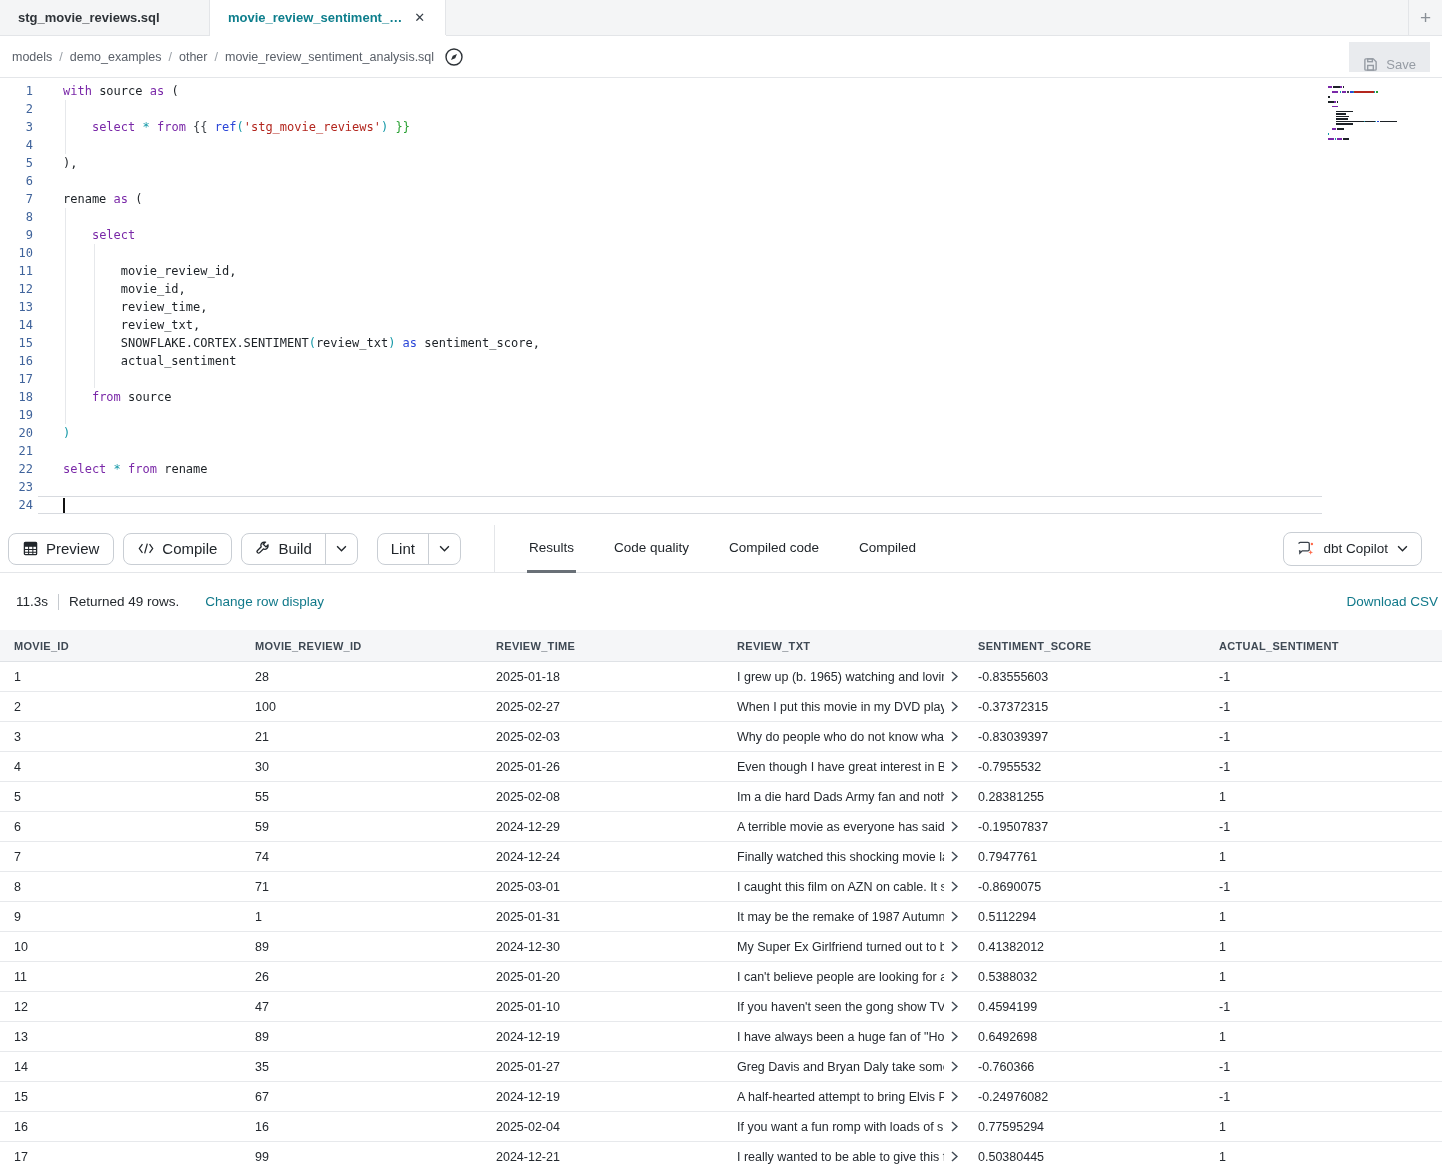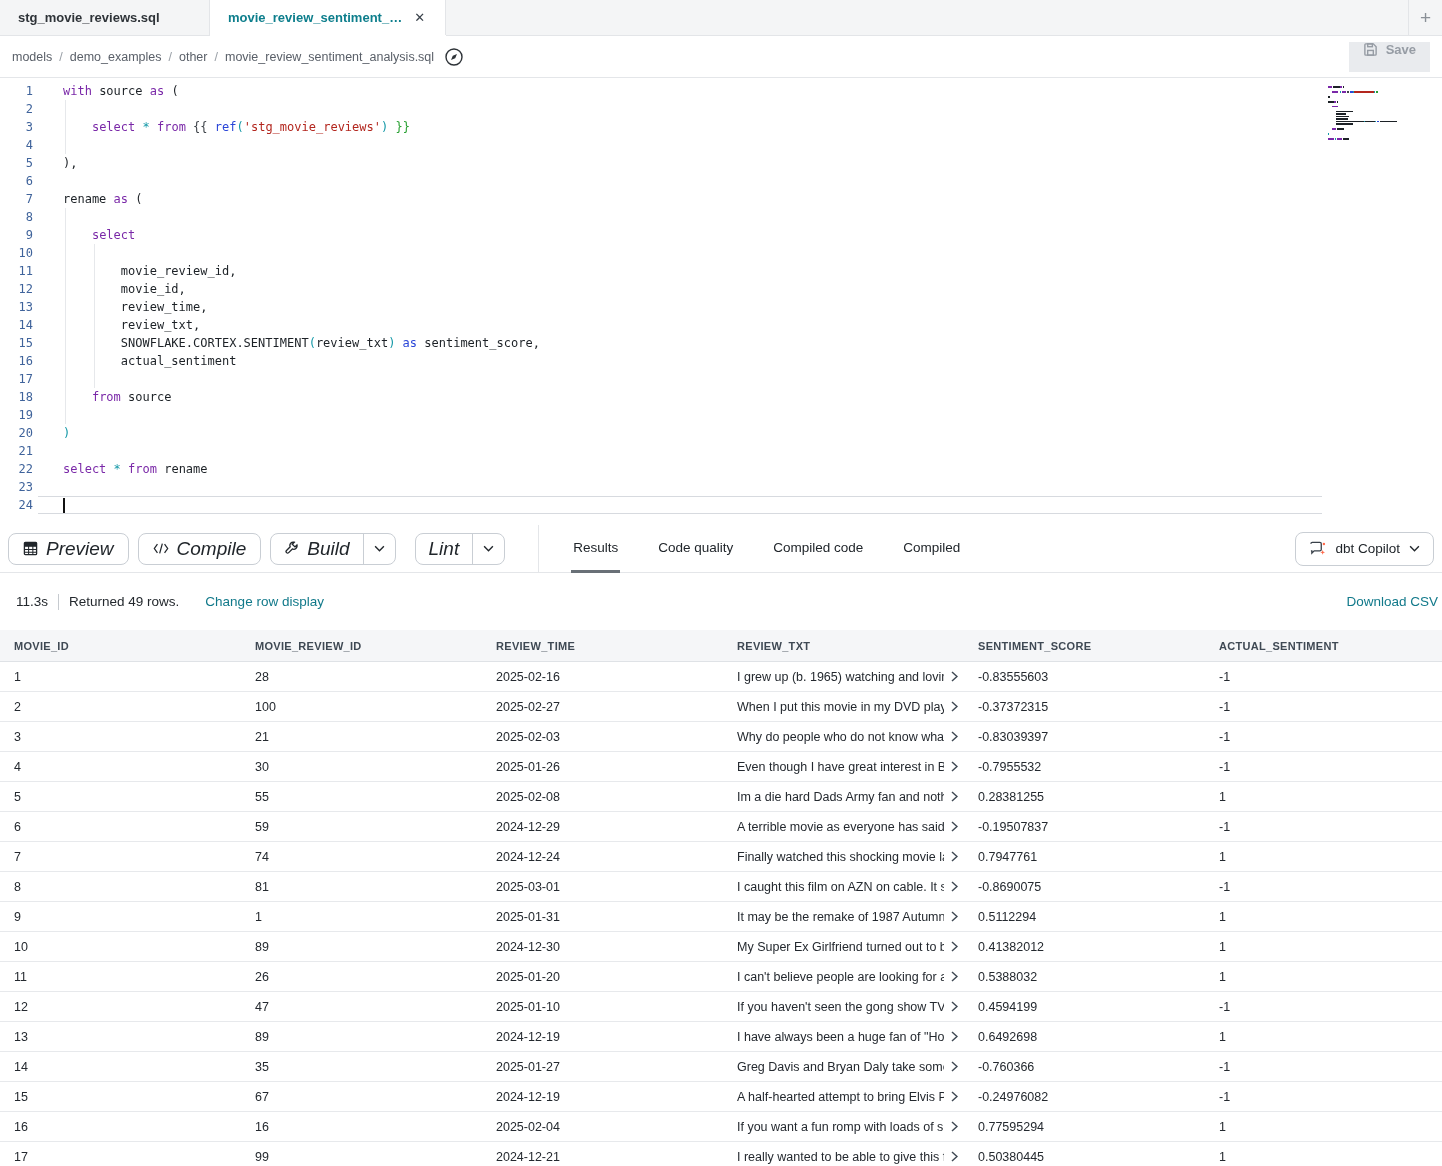--- a/index.html
+++ b/index.html
@@ -16,52 +16,52 @@
   .tab .close { font-weight:400; font-size:13px; color:#39414a; padding:0 2px; }
   .tabstrip .spacer { flex:1; }
   .newtab { width:34px; display:flex; align-items:center; justify-content:center;
             border-left:1px solid #e3e5e8; color:#8a9097; font-size:19px; cursor:pointer; }
   
   .crumbbar { position:relative; display:flex; align-items:center; height:42px; background:#fff;
               border-bottom:1px solid #e4e6e9; padding:0 12px; }
   .crumbbar .crumb { font-size:12.5px; color:#5a6069; }
   .crumbbar .sep { font-size:12.5px; color:#9aa0a7; margin:0 7px; }
   .crumb-icon { margin-left:10px; display:flex; align-items:center; }
-  .savebtn { position:absolute; right:12px; top:6px; height:30px; display:flex; align-items:flex-start; gap:8px;
-             background:#e9ebee; color:#969ca4; font-size:13px; font-weight:700; border:none;
+  .savebtn { position:absolute; right:12px; top:6px; height:30px; display:flex; align-items:flex-end; gap:8px;
+             background:#e9ebee; color:#969ca4; font-size:13px; font-weight:400; border:none;
              border-radius:0; padding:0 14px; }
   
   .editor { position:relative; height:447px; background:#fff; overflow:hidden;
             font-family:"DejaVu Sans Mono", monospace; font-size:12px; padding-top:4px; }
   .line { display:flex; height:18px; line-height:18px; white-space:pre; }
   .ln { width:38px; text-align:right; padding-right:5px; color:#3f639b; flex-shrink:0; }
   .codewrap { position:relative; flex:1; padding-left:25px; }
   .guide { position:absolute; top:0; bottom:0; width:1px; background:#e6e8eb; }
   .tk-kw { color:#7a28a8; } .tk-fn { color:#2a46d8; } .tk-str { color:#b3261e; }
   .tk-op { color:#1398a7; } .tk-jc { color:#28a032; } .tk-jo { color:#3d4248; } .tk-df { color:#1c2126; }
   .line.active .codewrap { border-top:1px solid #d7dadf; border-bottom:1px solid #d7dadf; margin-right:120px; }
   .cursor { position:absolute; left:25px; top:1px; width:1.5px; height:15px; background:#111; }
   .minimap { position:absolute; top:8px; right:42px; width:72px; }
   .mm-line { height:1.6px; margin-bottom:0.9px; display:flex; }
   .mm-seg { height:100%; display:inline-block; }
   
   .toolbar { display:flex; align-items:center; height:48px; border-bottom:1px solid #e4e6e9; padding-left:8px; }
   .btn, .splitbtn { display:flex; align-items:center; height:32px; background:#fff;
-        border:1px solid #c9ced4; border-radius:8px; font-size:19px; color:#21262b; cursor:pointer;font-style:italic; }
+        border:1px solid #c9ced4; border-radius:8px; font-size:15px; color:#21262b; cursor:pointer; }
   .btn { gap:8px; padding:0 14px; margin-right:9px; }
   .splitbtn { margin-right:19px; }
   .splitbtn .main { display:flex; align-items:center; gap:8px; padding:0 13px; }
   .splitbtn .caret { display:flex; align-items:center; justify-content:center; width:32px; height:100%;
         border-left:1px solid #c9ced4; }
   .tb-div { width:1px; height:48px; background:#e4e6e9; margin:0 4px 0 14px; }
   .rtabs { display:flex; height:48px; margin-left:10px; }
   .rtab { display:flex; align-items:center; padding:0 2px; margin:0 18px; font-size:13.5px; color:#21262b;
           border-bottom:3px solid transparent; cursor:pointer; }
   .rtab.active { border-bottom-color:#697077; }
-  .copilot { margin-left:auto; margin-right:8px; display:flex; align-items:center; gap:9px; height:34px;
+  .copilot { margin-left:auto; margin-right:20px; display:flex; align-items:center; gap:9px; height:34px;
              background:#fff; border:1px solid #c9ced4; border-radius:8px; padding:0 13px;
              font-size:13.5px; color:#21262b; cursor:pointer; }
   
   .statusrow { display:flex; align-items:center; height:57px; padding:0 2px 0 16px; font-size:13.5px; color:#24292e; }
   .statusrow .vbar { width:1px; height:16px; background:#c6cacf; margin:0 10px; }
   .link { color:#11798a; cursor:pointer; }
   .statusrow .change { margin-left:26px; }
   .statusrow .download { margin-left:auto; padding-right:2px; }
   
   .grid-row { display:grid; grid-template-columns:241px 241px 241px 241px 241px 1fr; }
@@ -321,21 +321,21 @@
         <div class="th">MOVIE_REVIEW_ID</div>
         <div class="th">REVIEW_TIME</div>
         <div class="th">REVIEW_TXT</div>
         <div class="th">SENTIMENT_SCORE</div>
         <div class="th">ACTUAL_SENTIMENT</div>
       </div>
     <div id="table-body">
         <div class="grid-row tr">
           <div class="td">1</div>
           <div class="td">28</div>
-          <div class="td">2025-02-16</div>
+          <div class="td">2025-01-18</div>
           <div class="td review">
             <span class="txt">I grew up (b. 1965) watching and lovin…</span>
             <span class="expand">
               <svg width="7" height="11" viewBox="0 0 7 11" fill="none" stroke="#3f4954" stroke-width="1.5">
                 <path d="M1 1 L6 5.5 L1 10"></path>
               </svg>
             </span>
           </div>
           <div class="td">-0.83555603</div>
           <div class="td">-1</div>
@@ -425,21 +425,21 @@
               <svg width="7" height="11" viewBox="0 0 7 11" fill="none" stroke="#3f4954" stroke-width="1.5">
                 <path d="M1 1 L6 5.5 L1 10"></path>
               </svg>
             </span>
           </div>
           <div class="td">0.7947761</div>
           <div class="td">1</div>
         </div>
         <div class="grid-row tr">
           <div class="td">8</div>
-          <div class="td">81</div>
+          <div class="td">71</div>
           <div class="td">2025-03-01</div>
           <div class="td review">
             <span class="txt">I caught this film on AZN on cable. It s…</span>
             <span class="expand">
               <svg width="7" height="11" viewBox="0 0 7 11" fill="none" stroke="#3f4954" stroke-width="1.5">
                 <path d="M1 1 L6 5.5 L1 10"></path>
               </svg>
             </span>
           </div>
           <div class="td">-0.8690075</div>

